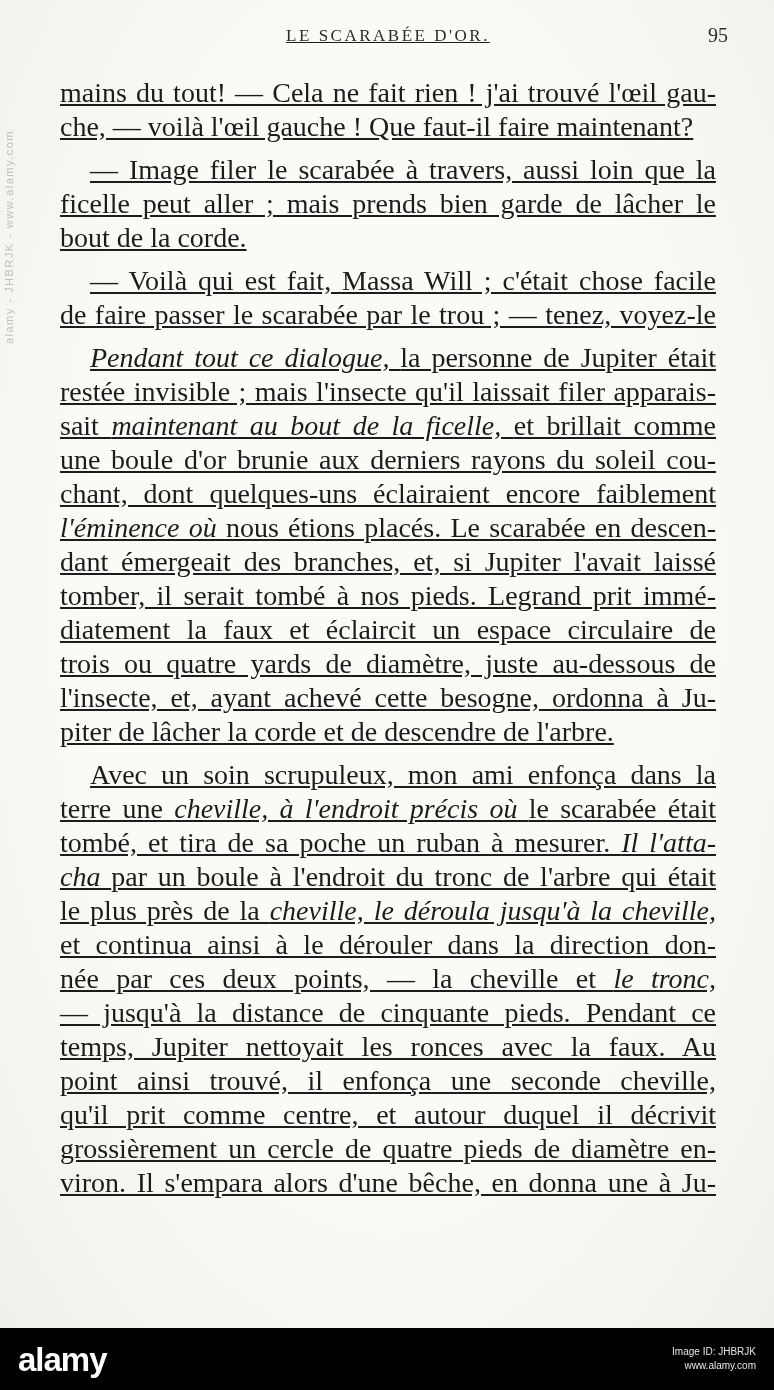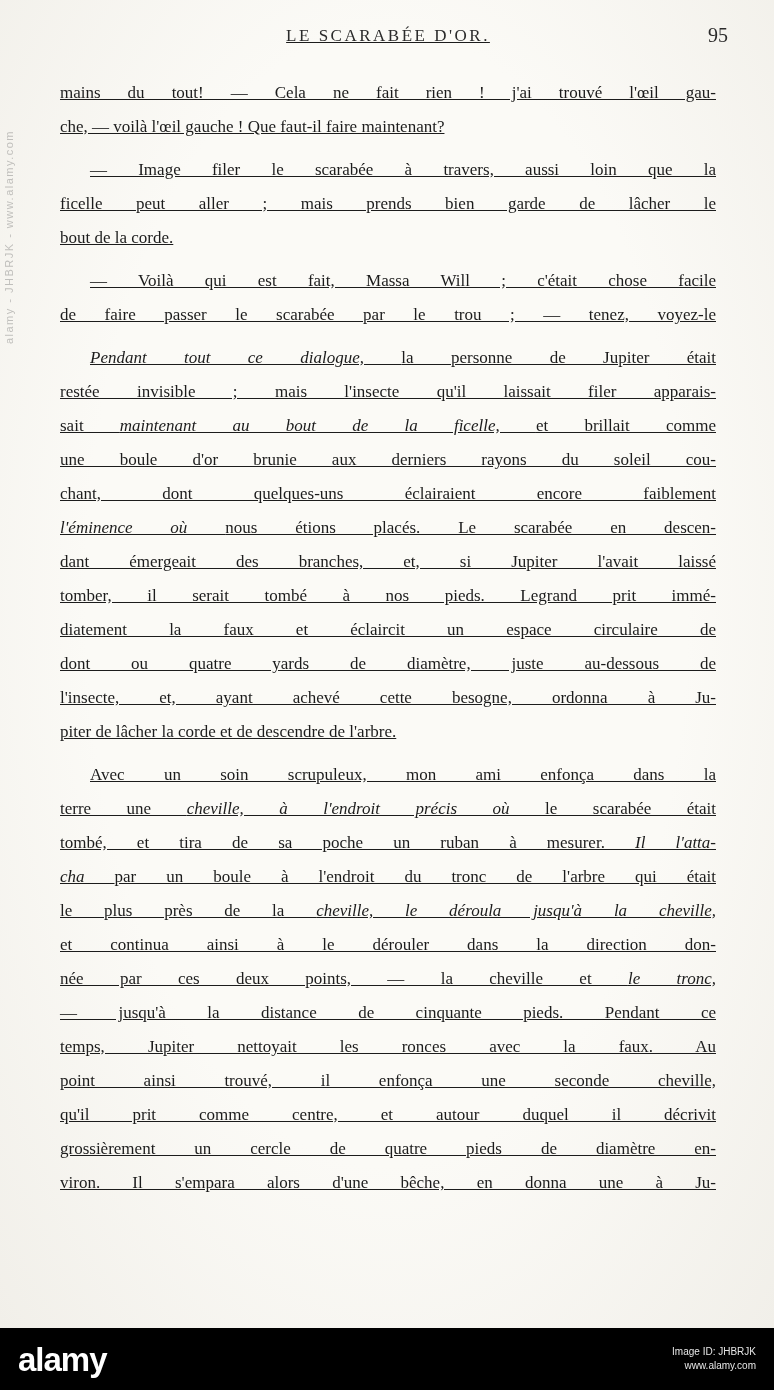--- a/index.html
+++ b/index.html
@@ -45,21 +45,21 @@
     white-space: nowrap;
   }
   .page-number {
     position: absolute;
     right: -12px;
     top: -2px;
     font-size: 20px;
     color: #2b2b2b;
   }
   .page-text {
-    font-size: 17px;
+    font-size: 28px;
     line-height: 34px;
     color: #1c1c1c;
   }
   .para + .para { margin-top: 9px; }
   .line {
     text-align: justify;
     text-align-last: justify;
     white-space: normal;
   }
   .line.endline {
@@ -146,21 +146,21 @@
           <div class="para indent">
             <div class="line"><span class="it">Pendant tout ce dialogue, </span><span>la personne de Jupiter était</span></div>
             <div class="line"><span>restée invisible ; mais l'insecte qu'il laissait filer apparais-</span></div>
             <div class="line"><span>sait </span><span class="it">maintenant au bout de la ficelle, </span><span>et brillait comme</span></div>
             <div class="line"><span>une boule d'or brunie aux derniers rayons du soleil cou-</span></div>
             <div class="line"><span>chant, dont quelques-uns éclairaient encore faiblement</span></div>
             <div class="line"><span class="it">l'éminence où </span><span>nous étions placés. Le scarabée en descen-</span></div>
             <div class="line"><span>dant émergeait des branches, et, si Jupiter l'avait laissé</span></div>
             <div class="line"><span>tomber, il serait tombé à nos pieds. Legrand prit immé-</span></div>
             <div class="line"><span>diatement la faux et éclaircit un espace circulaire de</span></div>
-            <div class="line"><span>dont ou quatre yards de diamètre, juste au-dessous de</span></div>
+            <div class="line"><span>trois ou quatre yards de diamètre, juste au-dessous de</span></div>
             <div class="line"><span>l'insecte, et, ayant achevé cette besogne, ordonna à Ju-</span></div>
             <div class="line endline"><span>piter de lâcher la corde et de descendre de l'arbre.</span></div>
           </div>
           <div class="para indent">
             <div class="line"><span>Avec un soin scrupuleux, mon ami enfonça dans la</span></div>
             <div class="line"><span>terre une </span><span class="it">cheville, à l'endroit précis où </span><span>le scarabée était</span></div>
             <div class="line"><span>tombé, et tira de sa poche un ruban à mesurer. </span><span class="it">Il l'atta-</span></div>
             <div class="line"><span class="it">cha </span><span>par un boule à l'endroit du tronc de l'arbre qui était</span></div>
             <div class="line"><span>le plus près de la </span><span class="it">cheville, le déroula jusqu'à la cheville,</span></div>
             <div class="line"><span>et continua ainsi à le dérouler dans la direction don-</span></div>

